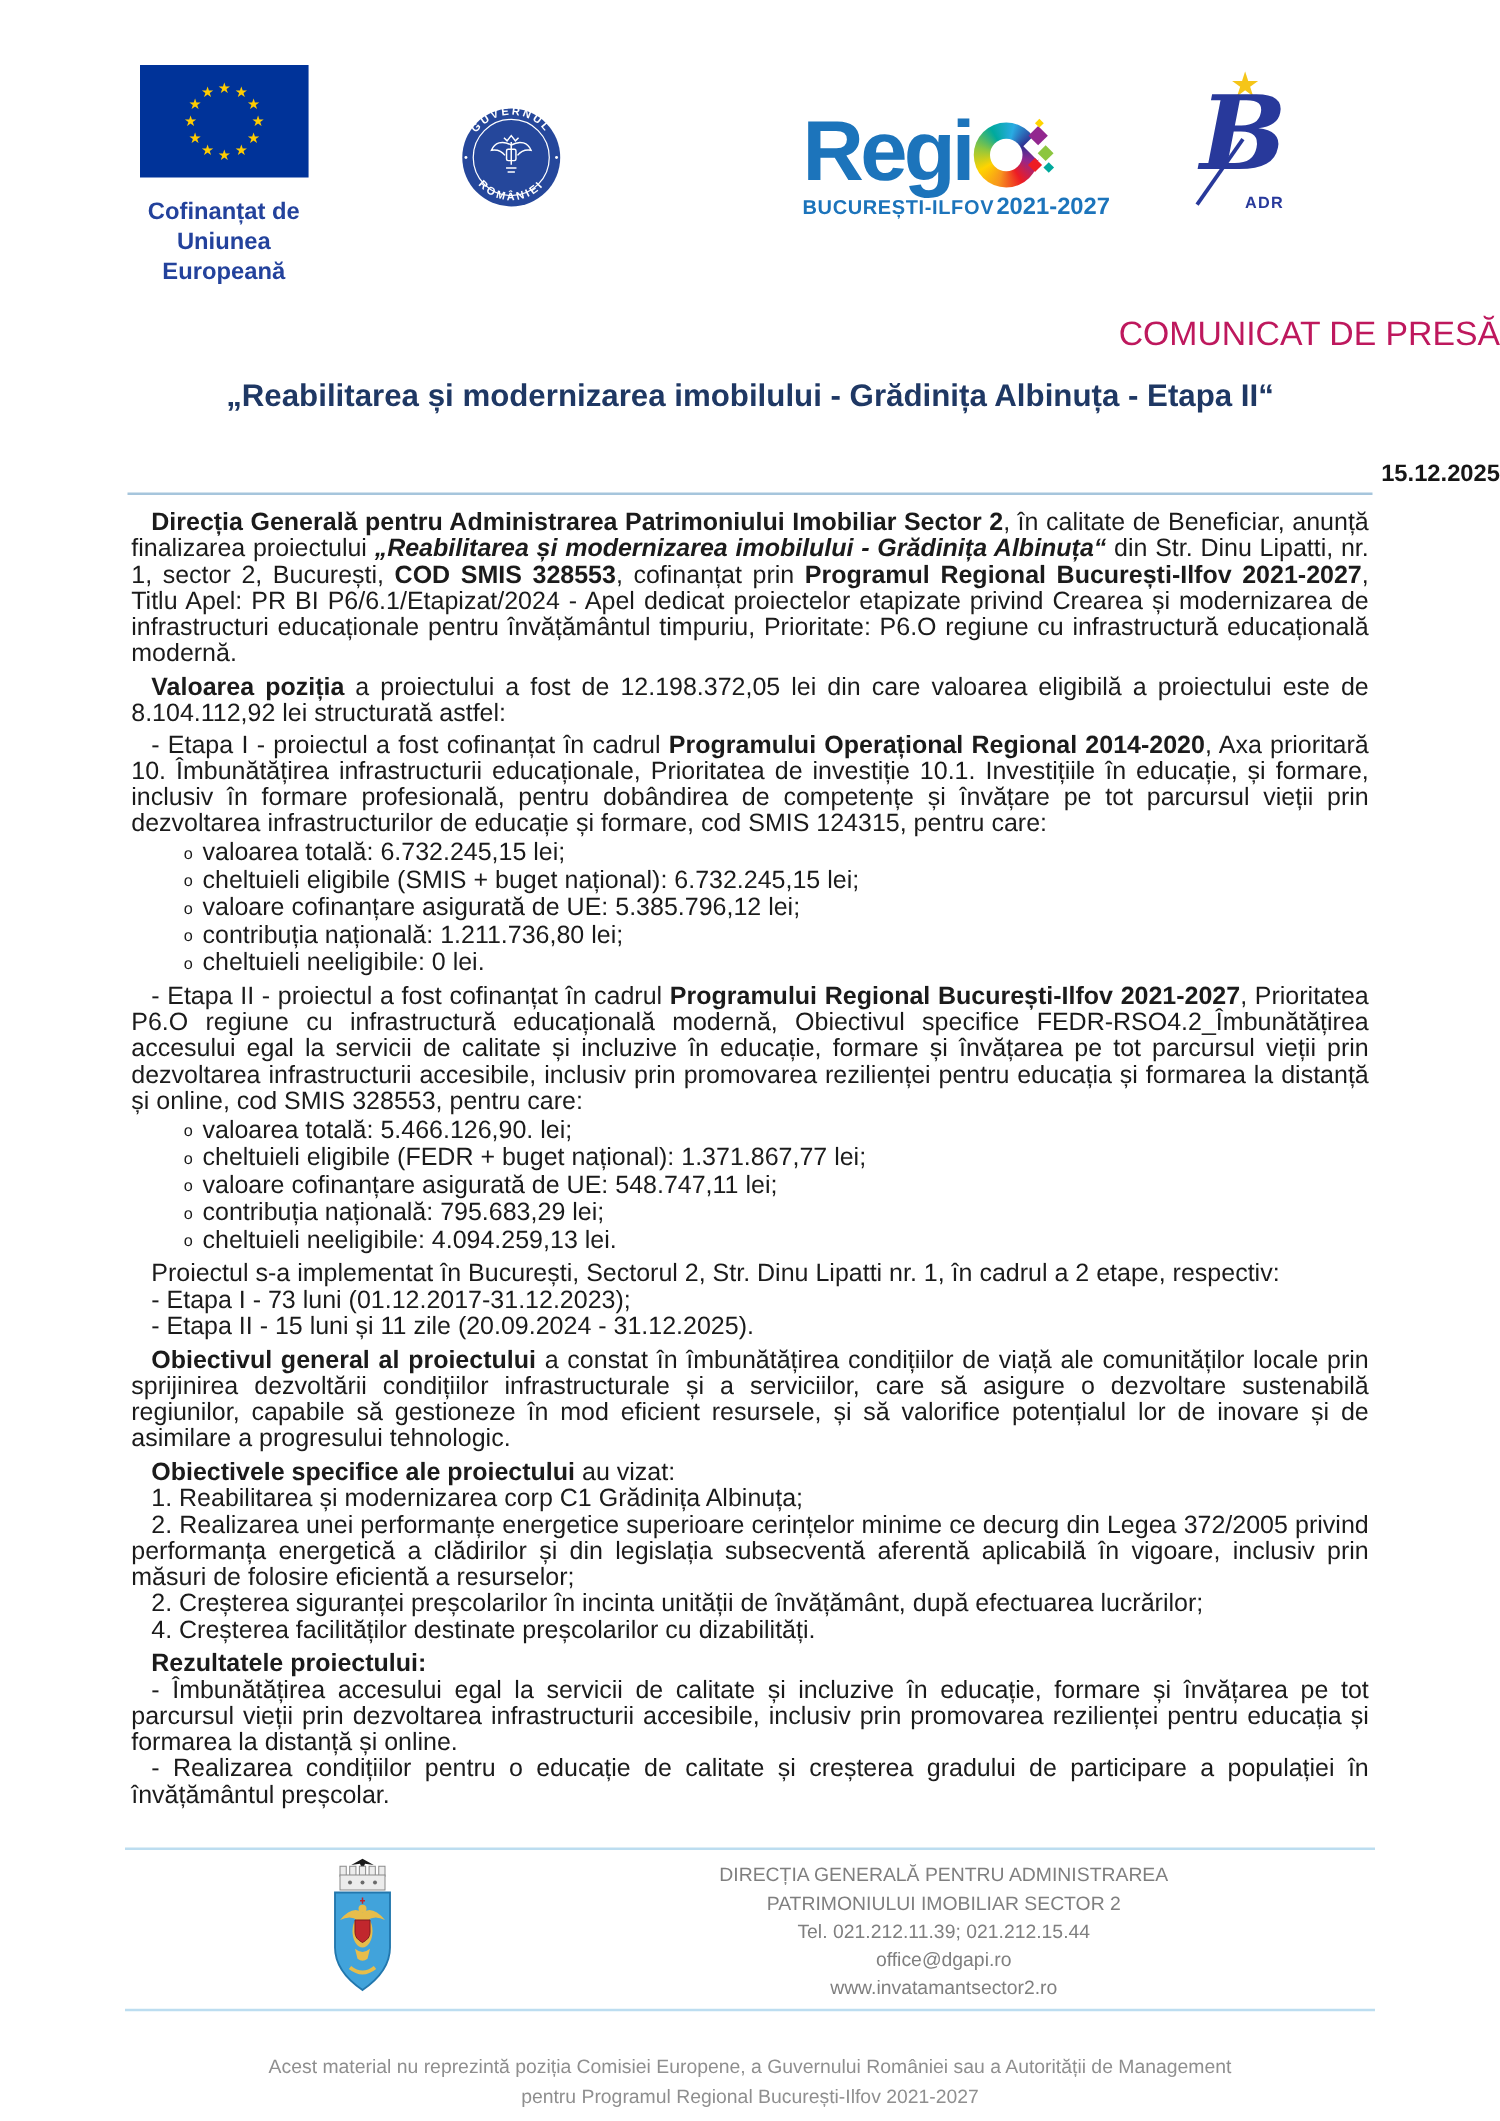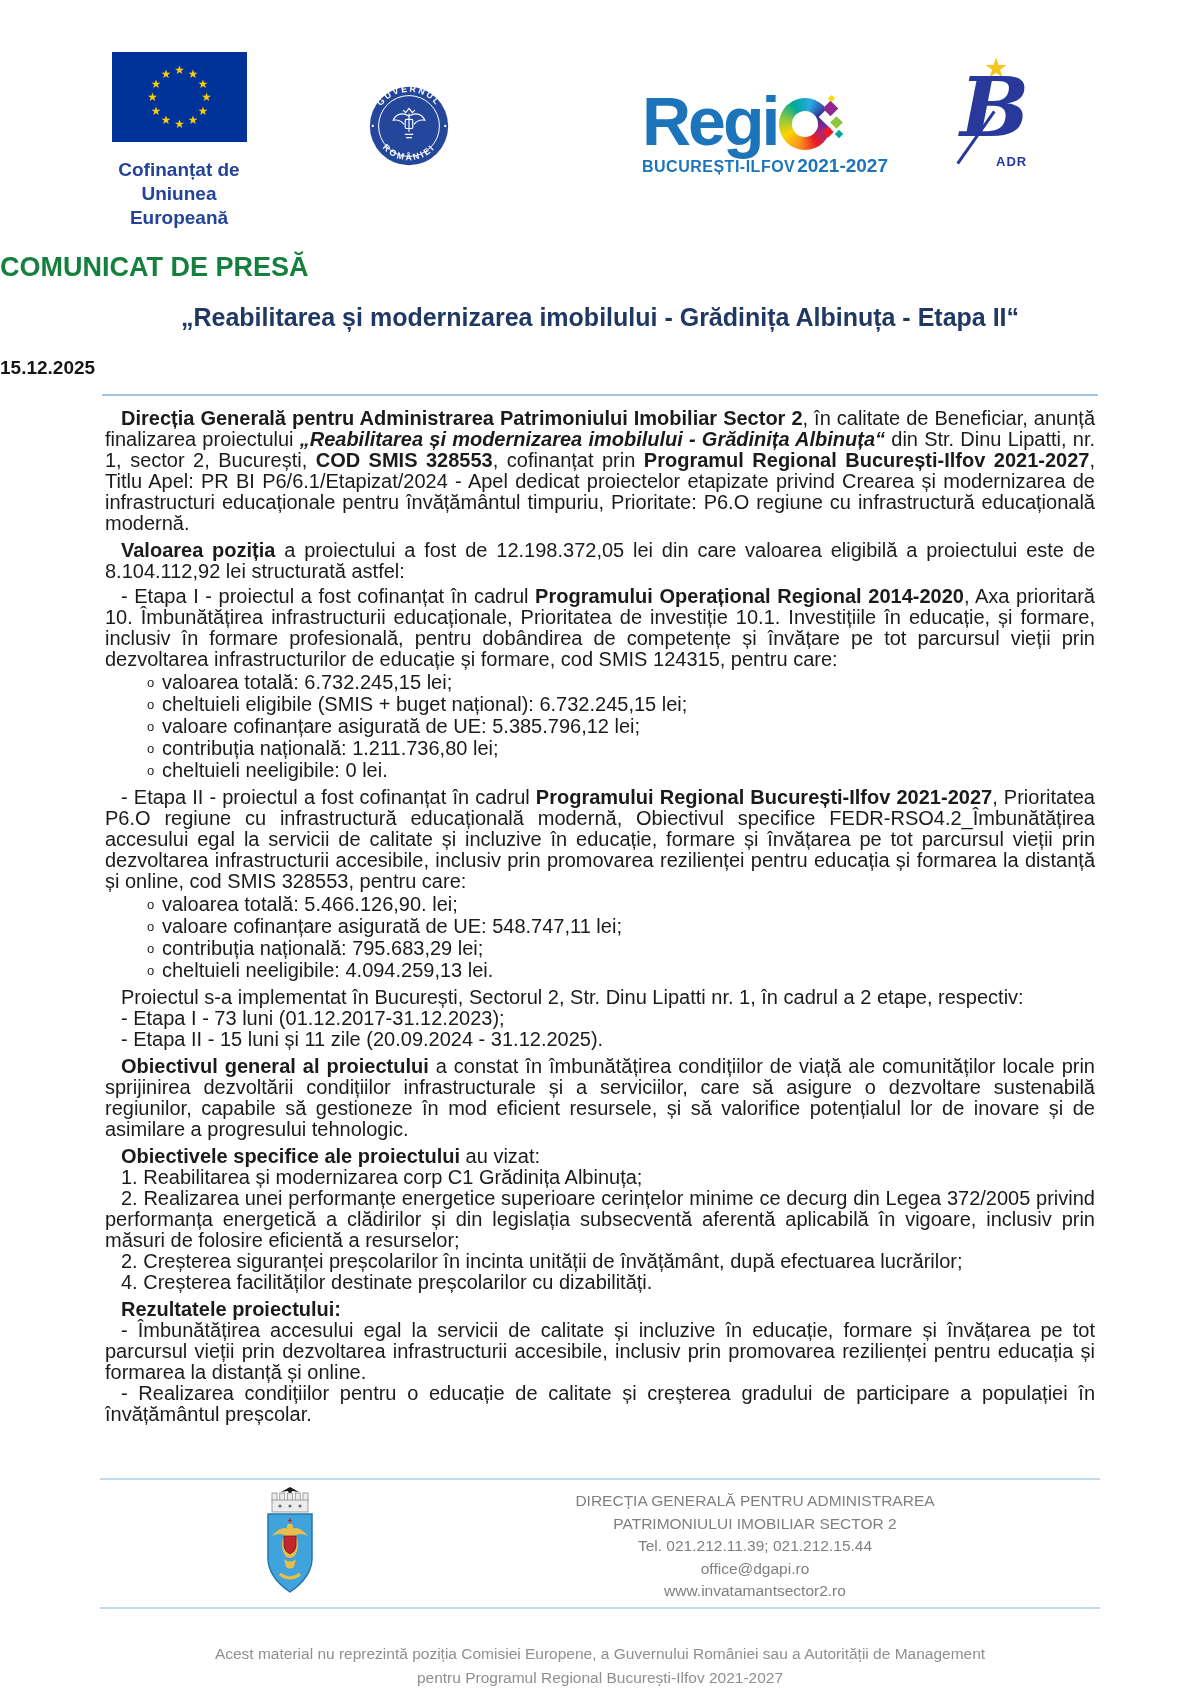--- a/index.html
+++ b/index.html
@@ -31,25 +31,25 @@
   .regio-period{font-weight:bold;font-size:19px;}
 
   .adr-block{position:absolute;left:948px;top:56px;width:100px;height:120px;}
   .adr-star{position:absolute;left:36px;top:-4px;font-size:27px;color:#F5C518;}
   .adr-b{position:absolute;left:12px;top:6px;font-family:"DejaVu Serif",serif;font-style:italic;
          font-weight:bold;font-size:82px;line-height:90px;color:#28399B;}
   .adr-slash{position:absolute;left:-4px;top:80px;width:64px;height:3px;background:#28399B;transform:rotate(-55deg);}
   .adr-label{position:absolute;left:48px;top:98px;font-weight:bold;font-size:13px;letter-spacing:1px;color:#28399B;}
 
   
-  .doc-title{position:absolute;top:252px;left:0;width:100%;text-align:left;
-             font-weight:bold;font-size:27px;color:#15803d;}
+  .doc-title{position:absolute;top:252px;left:0;width:100%;text-align:right;
+             font-weight:normal;font-size:27px;color:#be185d;}
   .doc-subtitle{position:absolute;top:303px;left:0;width:100%;text-align:center;
              font-weight:bold;font-size:25px;color:#1F3864;}
-  .doc-date{position:absolute;top:357px;left:0;width:100%;text-align:left;
+  .doc-date{position:absolute;top:369px;left:0;width:100%;text-align:right;
              font-weight:bold;font-size:19px;color:#161616;}
   .sep{position:absolute;top:394px;left:102px;right:102px;border-top:2px solid #A6C5DC;}
 
   
   .body{position:absolute;top:408px;left:105px;width:990px;
         font-size:20px;line-height:21px;text-align:justify;}
   .para{text-indent:16px;margin:4px 0 0 0;}
   .plain{margin:0;}
   .list{margin:2px 0 2px 0;}
   .li{display:flex;padding-left:42px;margin:1px 0;text-align:left;}
@@ -183,20 +183,24 @@
 
     <p class="para group"><span>- Etapa II - proiectul a fost cofinanțat în cadrul </span><b>Programului Regional București-Ilfov 2021-2027</b><span>, Prioritatea P6.O regiune cu infrastructură educațională modernă, Obiectivul specifice FEDR-RSO4.2_Îmbunătățirea accesului egal la servicii de calitate și incluzive în educație, formare și învățarea pe tot parcursul vieții prin dezvoltarea infrastructurii accesibile, inclusiv prin promovarea rezilienței pentru educația și formarea la distanță și online, cod SMIS 328553, pentru care:</span></p>
 
     <div class="list">
       <div class="li">
           <span class="bullet"></span>
           <span>valoarea totală: 5.466.126,90. lei;</span>
         </div>
       <div class="li">
           <span class="bullet"></span>
+          <span>cheltuieli eligibile (FEDR + buget național): 1.371.867,77 lei;</span>
+        </div>
+      <div class="li">
+          <span class="bullet"></span>
           <span>valoare cofinanțare asigurată de UE: 548.747,11 lei;</span>
         </div>
       <div class="li">
           <span class="bullet"></span>
           <span>contribuția națională: 795.683,29 lei;</span>
         </div>
       <div class="li">
           <span class="bullet"></span>
           <span>cheltuieli neeligibile: 4.094.259,13 lei.</span>
         </div>

